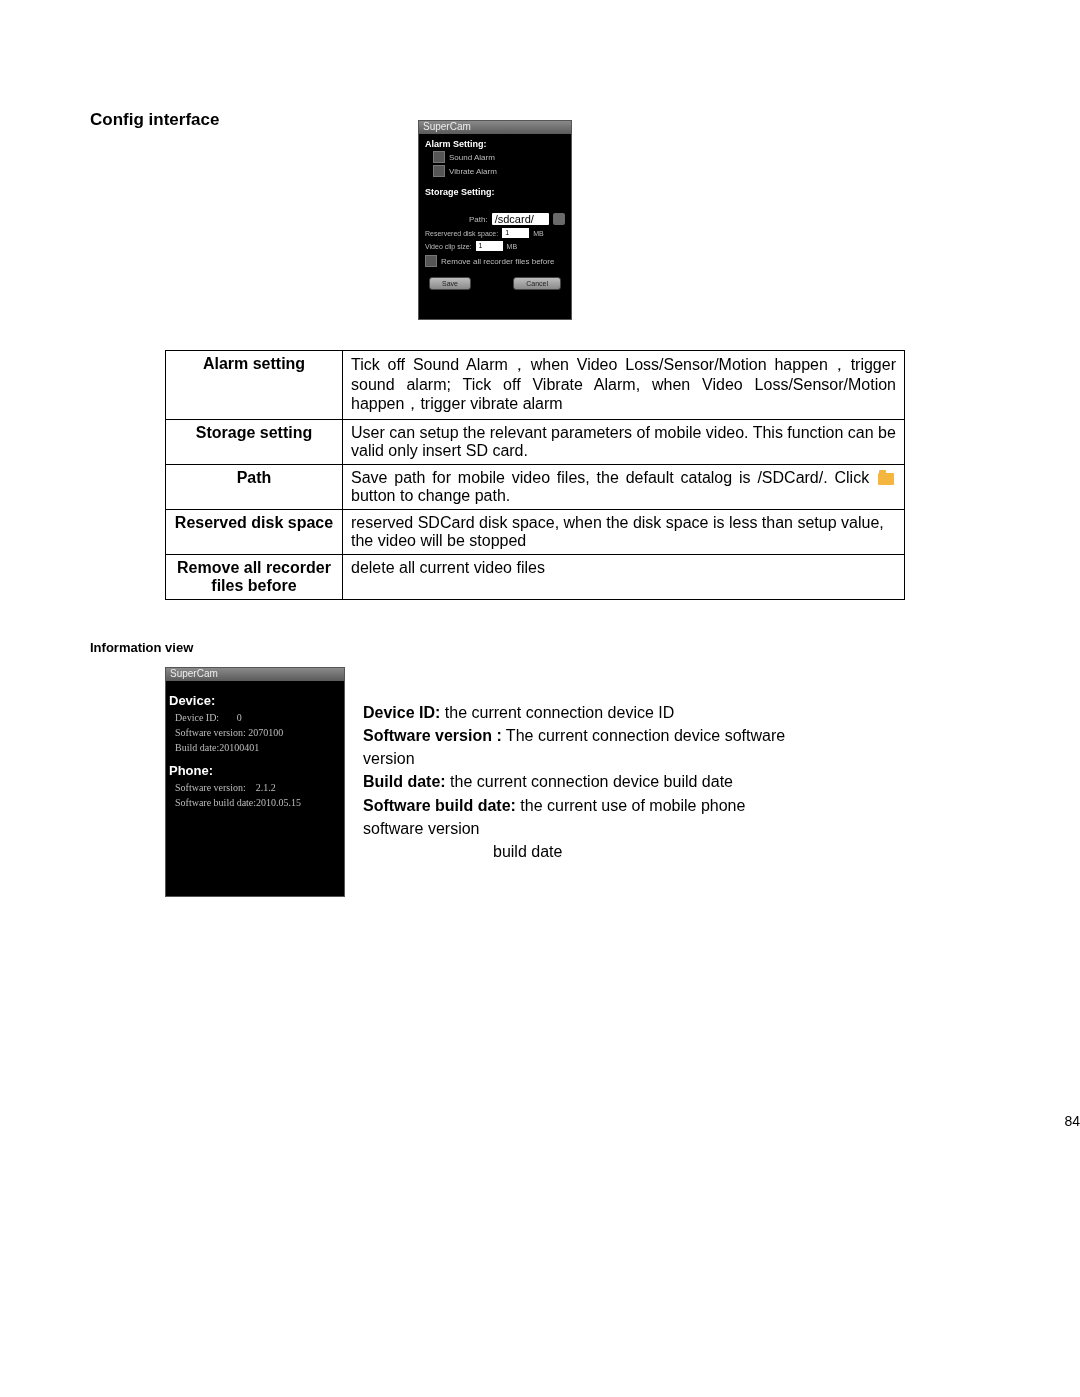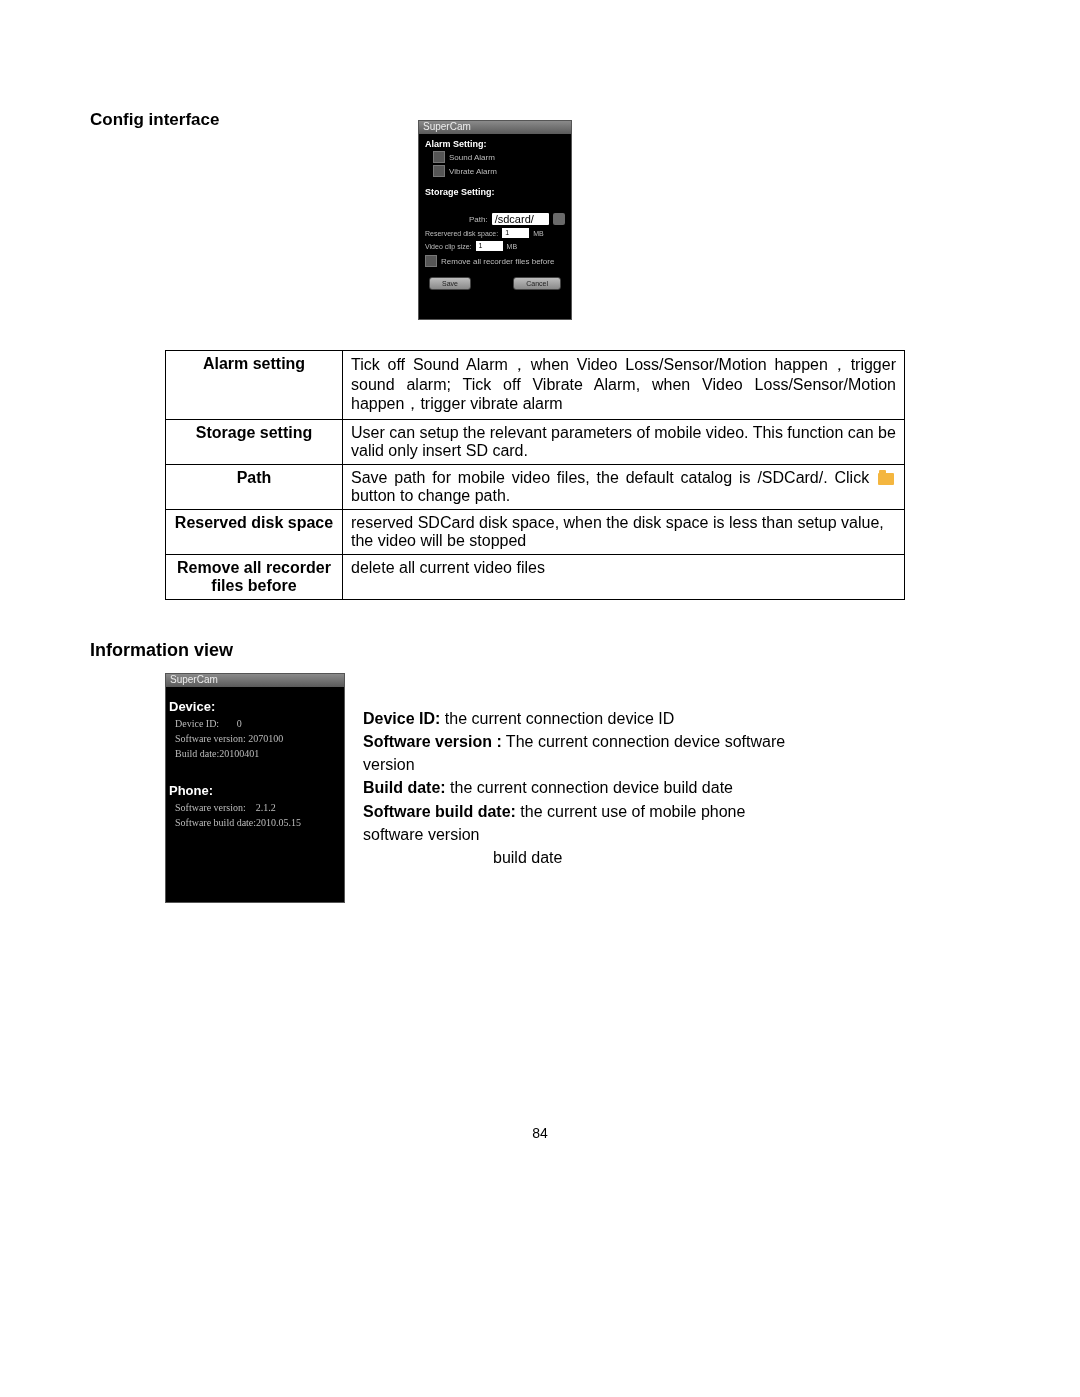--- a/index.html
+++ b/index.html
@@ -208,24 +208,24 @@
 
   .info-text {
     font-size: 16px;
     line-height: 1.45;
   }
   .info-text .b { font-weight: bold; }
   .info-text .indent { margin-left: 130px; }
 
   .page-number {
     position: absolute;
-    bottom: 256px;
+    bottom: 268px;
     left: 0;
     width: 1080px;
-    text-align: center;
+    text-align: right;
     font-size: 14px;
     margin-top: 44px;
   }
 </style>
 </head>
 <body>
 
 <div class="page">
 
   <div class="section-title">Config interface</div>
@@ -295,42 +295,42 @@
       </tr>
       <tr>
         <td class="left">Remove all recorder files before</td>
         <td>delete all current video files</td>
       </tr>
     </tbody>
       </table>
   </div>
 
   <div class="info-section">
-    <div class="section-title" style="font-size:18px">Information view</div>
+    <div class="section-title" style="font-size:13px">Information view</div>
 
     <div class="info-flex">
 
       <div class="phone-info">
         <div class="titlebar">SuperCam</div>
         <div class="body">
           <div class="sec">Device:</div>
           <div class="line">
             <span>Device ID:</span>
             &nbsp;&nbsp;&nbsp;&nbsp;&nbsp;
             <span>0</span>
           </div>
           <div class="line">
             <span>Software version:</span>
             <span>2070100</span>
           </div>
           <div class="line">
             <span>Build date:</span><span>20100401</span>
           </div>
 
-          <div class="sec" style="margin-top:24px">Phone:</div>
+          <div class="sec" style="margin-top:10px">Phone:</div>
           <div class="line">
             <span>Software version:</span>
             &nbsp;&nbsp;
             <span>2.1.2</span>
           </div>
           <div class="line">
             <span>Software build date:</span><span>2010.05.15</span>
           </div>
         </div>
       </div>

